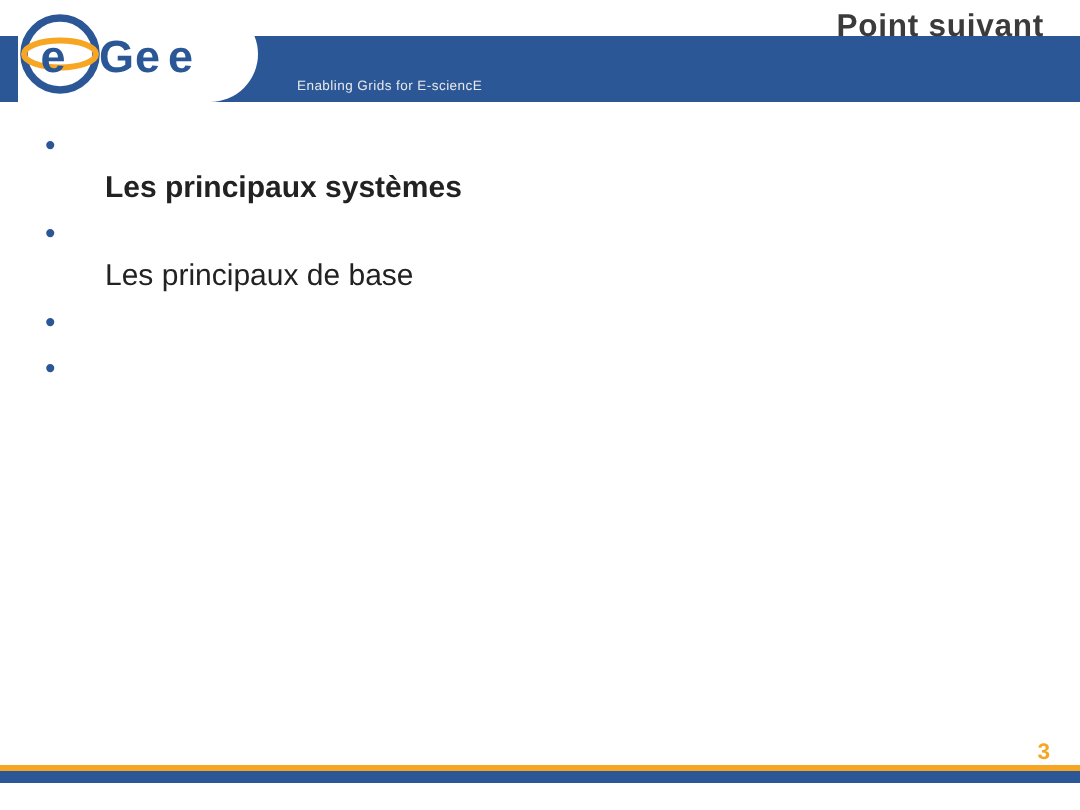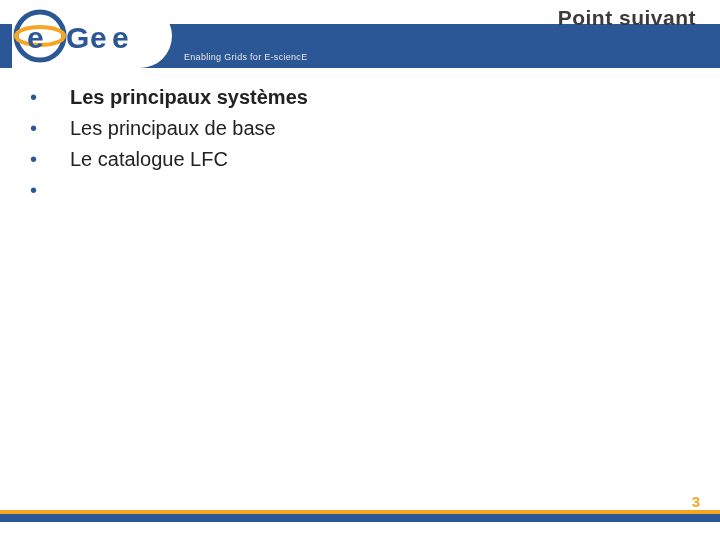--- a/index.html
+++ b/index.html
@@ -50,21 +50,21 @@
     right: 24px;
     font-size: 21px;
     color: #3b3b3b;
     z-index: 4;
     font-weight: bold;
     letter-spacing: 0.5px;
   }
   .tagline {
     position: absolute;
     top: 52px;
-    left: 184px;
+    left: 198px;
     font-size: 9px;
     color: #e8e8e8;
     z-index: 4;
     letter-spacing: 0.3px;
   }
   .content {
     position: absolute;
     top: 84px;
     left: 24px;
     right: 24px;
@@ -79,20 +79,21 @@
     width: 40px;
     flex: 0 0 40px;
     color: #2b5797;
     font-size: 20px;
     text-align: left;
     padding-left: 6px;
   }
   .bullet-text {
     font-size: 20px;
     color: #222;
+    margin-top: 28px;
   }
   .bullet-text.bold {
     font-weight: bold;
   }
   .footer-band {
     position: absolute;
     left: 0;
     right: 0;
     bottom: 18px;
     height: 8px;
@@ -143,21 +144,20 @@
     <div class="bullet-row">
       <div class="bullet-dot">•</div>
       <div class="bullet-text bold">Les principaux systèmes</div>
     </div>
     <div class="bullet-row">
       <div class="bullet-dot">•</div>
       <div class="bullet-text">Les principaux de base</div>
     </div>
     <div class="bullet-row">
       <div class="bullet-dot">•</div>
-      <div class="bullet-text">Le catalogue LFC</div>
     </div>
     <div class="bullet-row">
       <div class="bullet-dot">•</div>
     </div>
   </div>
 
   <div class="footer-accent"></div>
   <div class="footer-band"></div>
   <div class="page-num">3</div>
 

